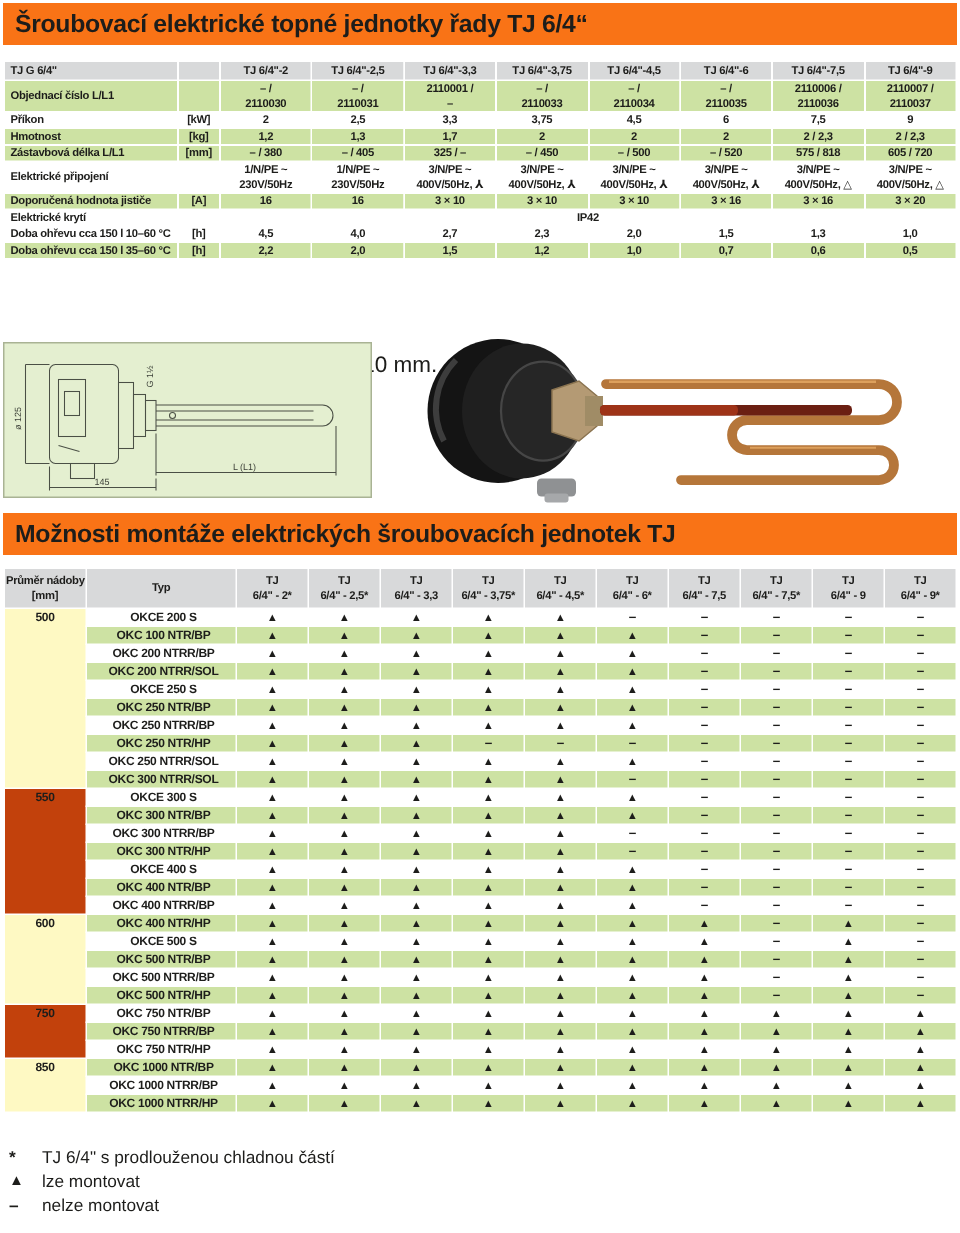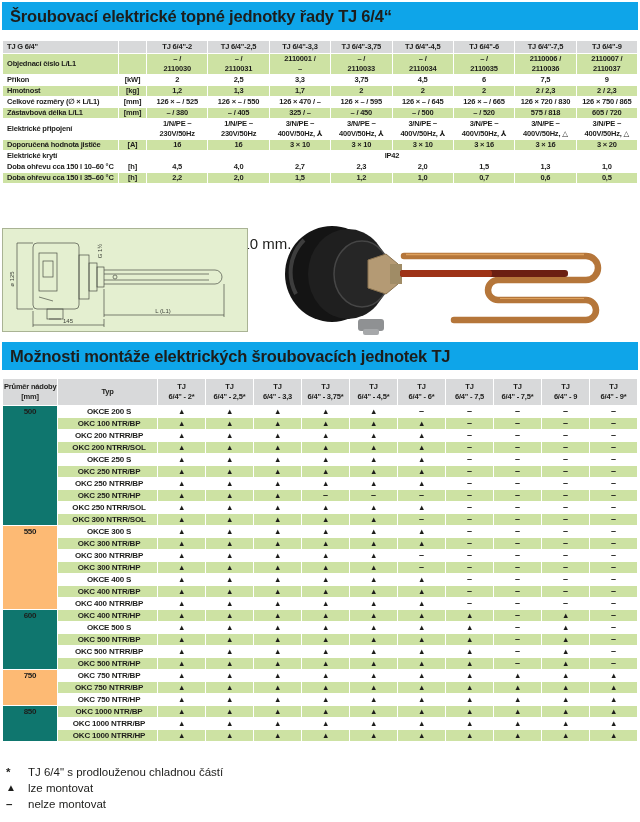--- a/index.html
+++ b/index.html
@@ -2,21 +2,21 @@
 <html><head>
 <meta charset="utf-8">
 <style>
   html,body{margin:0;padding:0;}
   body{
     width:640px;height:822px;position:relative;background:#fff;
     font-family:"Liberation Sans","DejaVu Sans",sans-serif;color:#1d1d1b;
     overflow:hidden;
   }
   .titlebar{
-    position:absolute;left:2px;width:628px;height:28px;background:#0ea5e9;
+    position:absolute;left:2px;width:628px;height:28px;background:#f97316;
     font-weight:bold;font-size:16.5px;line-height:28px;padding-left:8px;
     letter-spacing:-0.2px;
   }
   
   table{border-collapse:collapse;table-layout:fixed;width:636px;}
   td,th{
     border:1px solid #fff;padding:0 1px;margin:0;
     font-size:7.5px;font-weight:bold;text-align:center;vertical-align:middle;
     line-height:10px;white-space:nowrap;overflow:hidden;letter-spacing:-0.2px;
   }
@@ -27,22 +27,22 @@
   
   #spec-wrap{position:absolute;left:2px;top:40px;}
   #spec-wrap th{height:12px;}
   #spec-wrap td{height:10px;}
   
   #mount-wrap{position:absolute;left:2px;top:378px;}
   #mount-wrap th{height:26px;line-height:10px;}
   #mount-wrap td{height:11px;line-height:11px;font-size:8px;}
   #mount-wrap td.typ{text-align:center;padding-left:4px;}
   #mount-wrap td.dia{vertical-align:top;line-height:12px;}
-  #mount-wrap td.dia.dg{background:#0f766e;}
-  #mount-wrap td.dia.dw{background:#fdba74;}
+  #mount-wrap td.dia.dg{background:#fef9c3;}
+  #mount-wrap td.dia.dw{background:#c2410c;}
   #mount-wrap td.tri{font-size:7.5px;}
   #mount-wrap td.dash{font-size:9px;}
   
   #tolerance-note{position:absolute;left:4px;top:203px;font-size:15px;margin-top:32px;}
   #legend{position:absolute;left:6px;top:764px;font-size:11.5px;line-height:16px;}
   .leg-row{display:flex;}
   .leg-sym{display:inline-block;width:22px;font-weight:bold;}
   .leg-sym.tri{font-size:10px;}
   
   #drawing-panel{
@@ -136,32 +136,20 @@
           <td>[kg]</td>
           <td>1,2</td>
           <td>1,3</td>
           <td>1,7</td>
           <td>2</td>
           <td>2</td>
           <td>2</td>
           <td>2 / 2,3</td>
           <td>2 / 2,3</td>
         </tr>
-        <tr class="w">
-          <td class="lbl">Celkové rozměry (∅ × L/L1)</td>
-          <td>[mm]</td>
-          <td>126 × – / 525</td>
-          <td>126 × – / 550</td>
-          <td>126 × 470 / –</td>
-          <td>126 × – / 595</td>
-          <td>126 × – / 645</td>
-          <td>126 × – / 665</td>
-          <td>126 × 720 / 830</td>
-          <td>126 × 750 / 865</td>
-        </tr>
         <tr class="g">
           <td class="lbl">Zástavbová délka L/L1</td>
           <td>[mm]</td>
           <td>– / 380</td>
           <td>– / 405</td>
           <td>325 / –</td>
           <td>– / 450</td>
           <td>– / 500</td>
           <td>– / 520</td>
           <td>575 / 818</td>

